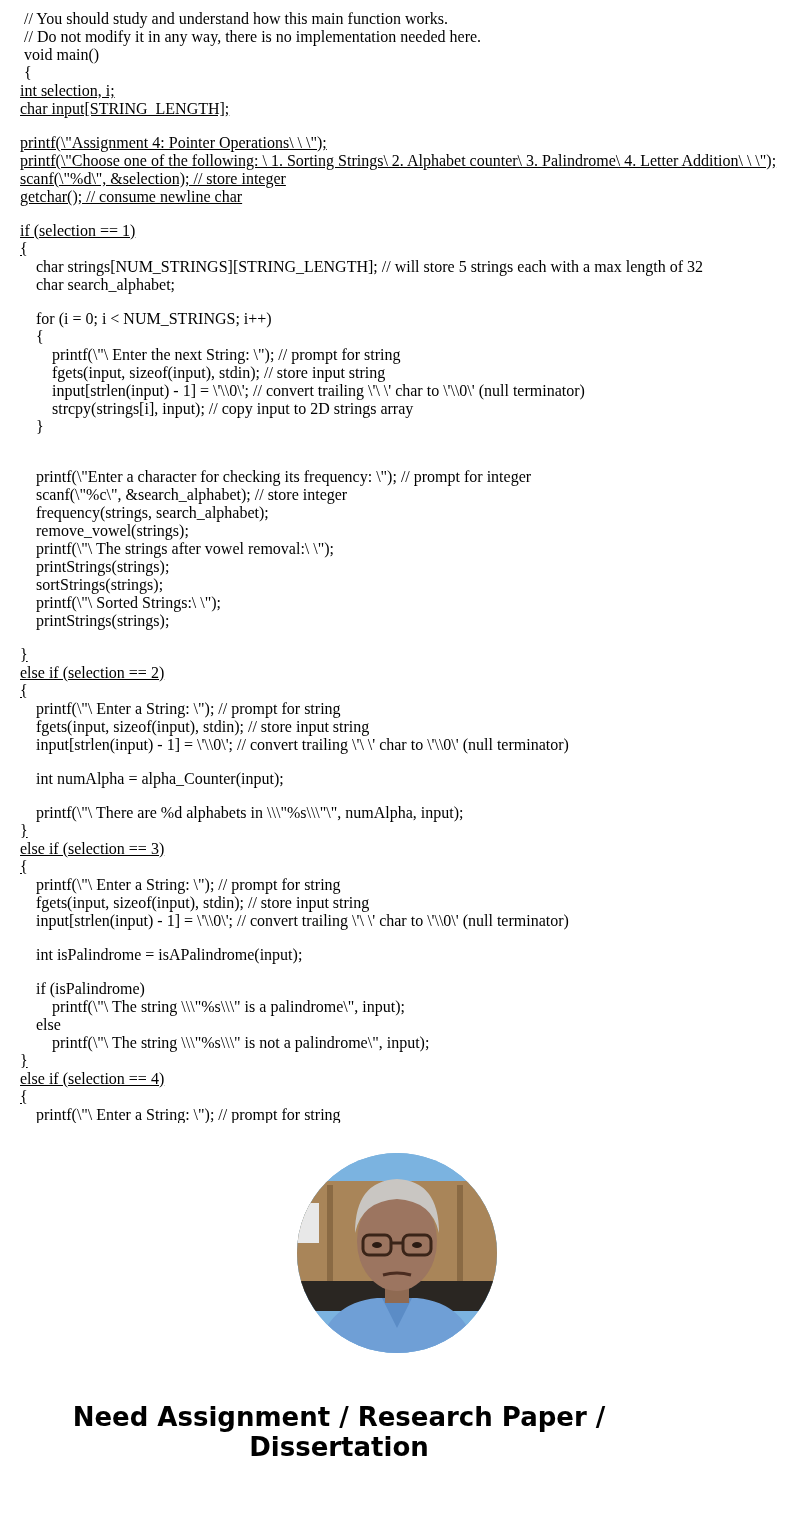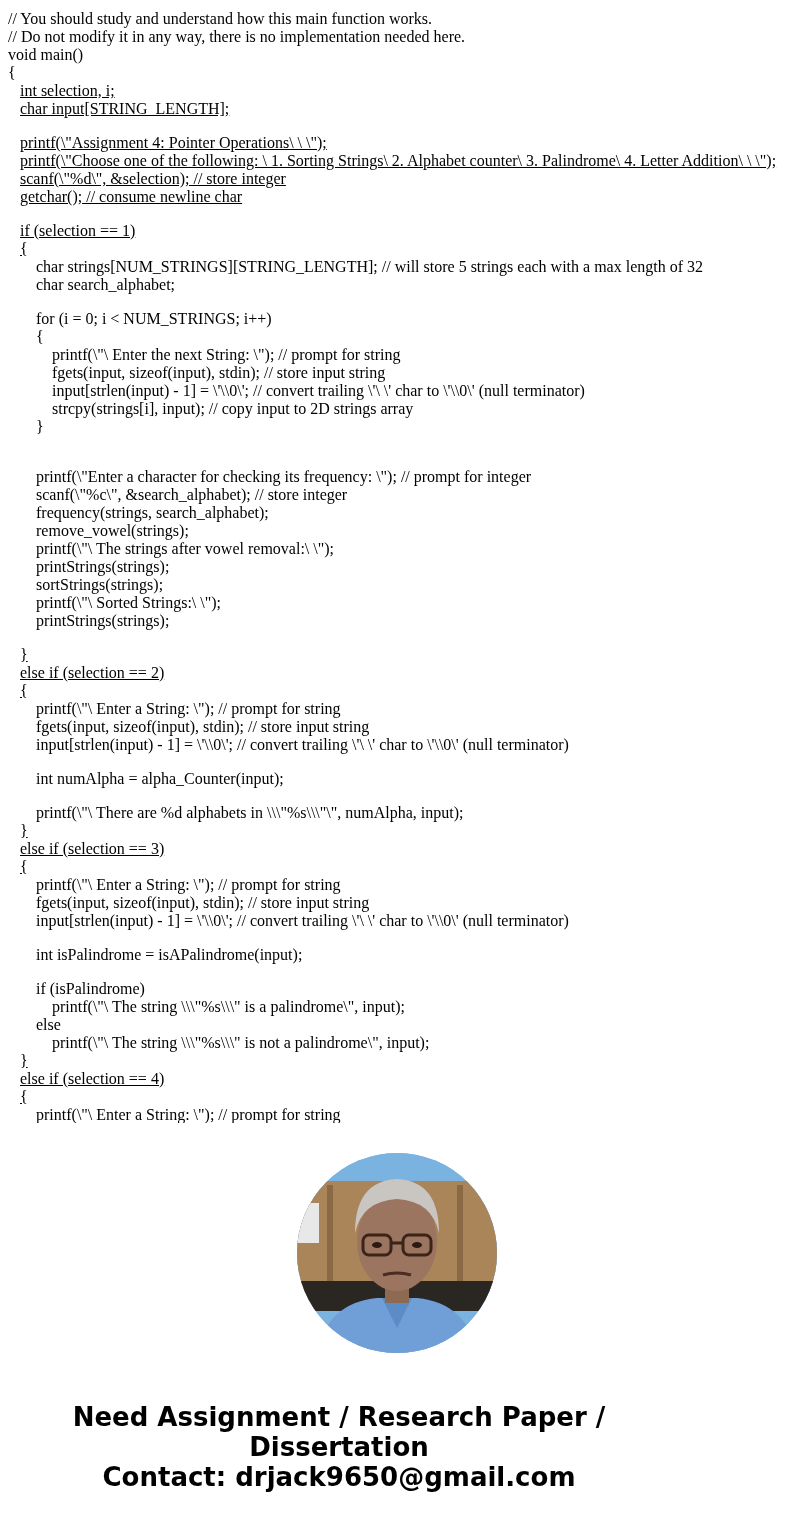--- a/index.html
+++ b/index.html
@@ -5,21 +5,21 @@
   html, body { margin: 0; padding: 0; background: #ffffff; }
   body { width: 794px; height: 1523px; position: relative; overflow: hidden; color: #000; }
   .code {
     position: absolute; left: 8px; top: 10px; width: 786px; height: 1113px;
     overflow: hidden;
     font-family: "Liberation Serif", serif; font-size: 16px; line-height: 18px;
     white-space: pre;
   }
   .line { height: 18px; display: block; }
   .line.blank { height: 16px; }
-  .i0 { padding-left: 0; }
+  .i0 { padding-left: 0; margin-left: 16px; }
   .i1 { padding-left: 12px; text-decoration: underline; }
   .i2 { padding-left: 28px; }
   .i3 { padding-left: 44px; }
   .avatar {
     position: absolute; left: 297px; top: 1153px; width: 200px; height: 200px;
     border-radius: 50%; overflow: hidden;
     background: #6fa8d8;
   }
   .footer {
     position: absolute; left: 0; top: 1402px; width: 678px; text-align: center;
@@ -50,14 +50,13 @@
     <rect x="106" y="82" width="28" height="20" rx="6" fill="none" stroke="#3a2418" stroke-width="3"></rect>
     <line x1="94" y1="90" x2="106" y2="90" stroke="#3a2418" stroke-width="3"></line>
     <ellipse cx="80" cy="92" rx="5" ry="3" fill="#2a1a12"></ellipse>
     <ellipse cx="120" cy="92" rx="5" ry="3" fill="#2a1a12"></ellipse>
     <path d="M86 122 Q100 118 114 122" stroke="#4a2c20" stroke-width="3" fill="none"></path>
   </svg>
 </div>
 
 <div class="footer">
   <div>Need Assignment / Research Paper / Dissertation</div>
-  <div>Contact: drjack9650@gmail.com</div>
 </div>
 
 </body></html>

